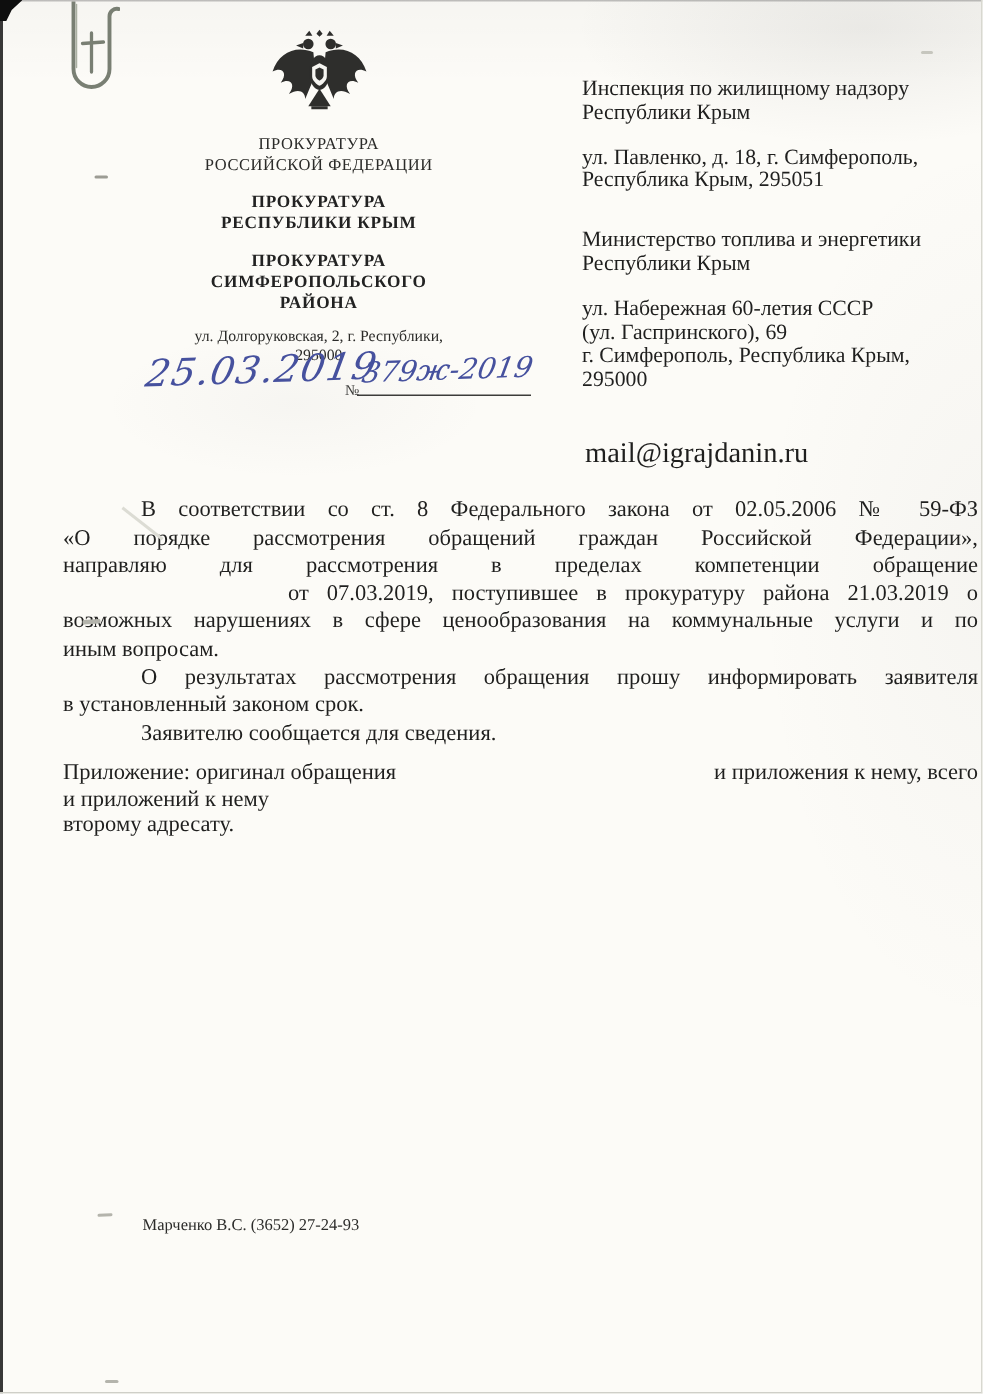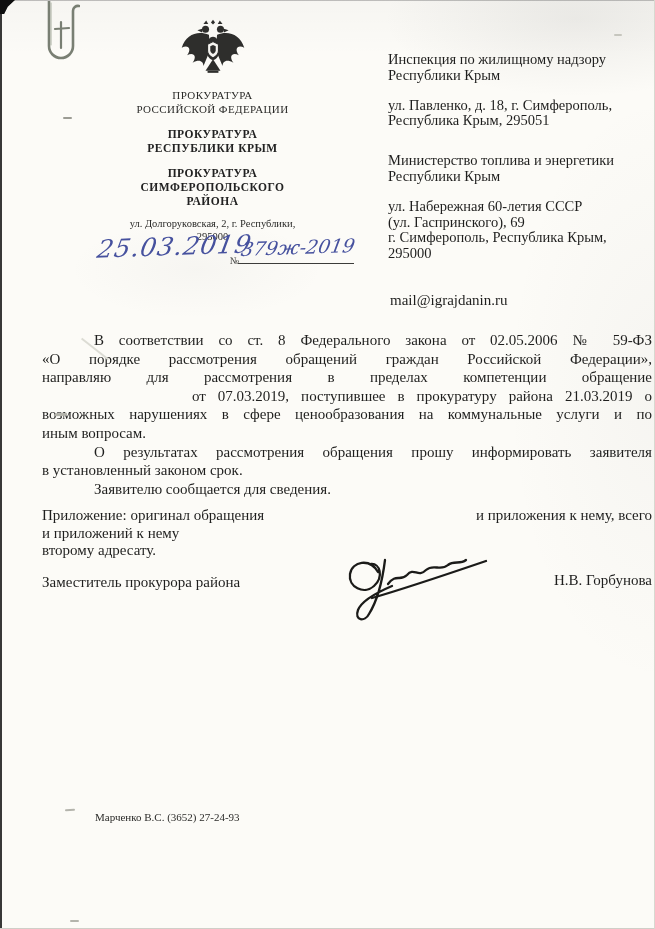--- a/index.html
+++ b/index.html
@@ -35,21 +35,21 @@
   .hand { font-family:"DejaVu Serif",serif; font-style:italic; color:#46519e; white-space:nowrap; }
   .reg-date { position:absolute; left:8px; top:0px; font-size:25px; transform:skewX(-12deg) rotate(-2deg); letter-spacing:1px; }
   .num-sign { position:absolute; left:140px; top:23px; font-size:10px; color:#3a3a38; }
   .reg-number { position:absolute; left:152px; top:4px; font-size:19px; transform:skewX(-12deg) rotate(-2deg); }
   .reg-underline { position:absolute; left:148px; top:31px; width:116px; border-bottom:1.6px solid #3c3c3a; }
   
   .recipients { position:absolute; left:388px; top:52px; width:264px; font-size:14.5px; line-height:15.8px; }
   .recip-name { margin-bottom:14px; }
   .recip-addr { margin-bottom:24px; }
   
-  .email-line { position:absolute; left:390px; top:292px; font-size:15px; }
+  .email-line { position:absolute; left:390px; top:292px; font-size:19px; }
   
   .body-text { position:absolute; left:42px; top:331px; width:610px; font-size:15px; }
   .bline { line-height:18.6px; text-align:justify; }
   .jl { text-align-last:justify; }
   .ind { padding-left:52px; }
   .ind2 { padding-left:150px; }
   .attach { margin-top:9px; }
   .attach-row { display:flex; justify-content:space-between; line-height:17.5px;gap:37px; }
   .attach-last { line-height:17.5px; }
   
@@ -171,32 +171,20 @@
         <span>Приложение: оригинал обращения</span>
         <span>и приложения к нему, всего</span>
       </div>
       <div class="attach-row">
         <span>и приложений к нему</span>
       </div>
       <div class="attach-last">второму адресату.</div>
     </div>
   </div>
 
-  <div class="sig-row">
-    <span class="sig-title">Заместитель прокурора района</span>
-    <span class="sig-flourish">
-      <svg width="160" height="78" viewBox="0 0 160 78" fill="none" stroke="#1b1b19" stroke-width="2.3" stroke-linecap="round">
-        <path d="M36,20 C28,6 10,9 8,22 C6,35 22,43 32,34 C42,25 38,11 29,12"></path>
-        <path d="M43,8 C41,24 37,46 27,62 C23,70 12,69 16,58 C20,48 36,40 50,34"></path>
-        <path d="M46,32 C54,21 58,30 65,23 C72,15 76,26 84,18 C92,11 98,20 106,13 C112,8 118,13 124,8"></path>
-        <path d="M30,46 C58,38 100,24 144,9"></path>
-      </svg>
-    </span>
-    <span class="sig-name">Н.В. Горбунова</span>
-  </div>
 
   <div class="footer-line">Марченко В.С. (3652) 27-24-93</div>
 
   <div>
     <div class="dash d1"></div>
     <div class="dash d2"></div>
     <div class="dash d3"></div>
     <div class="dash d4"></div>
     <div class="dash d5"></div>
     <div class="crease"></div>

